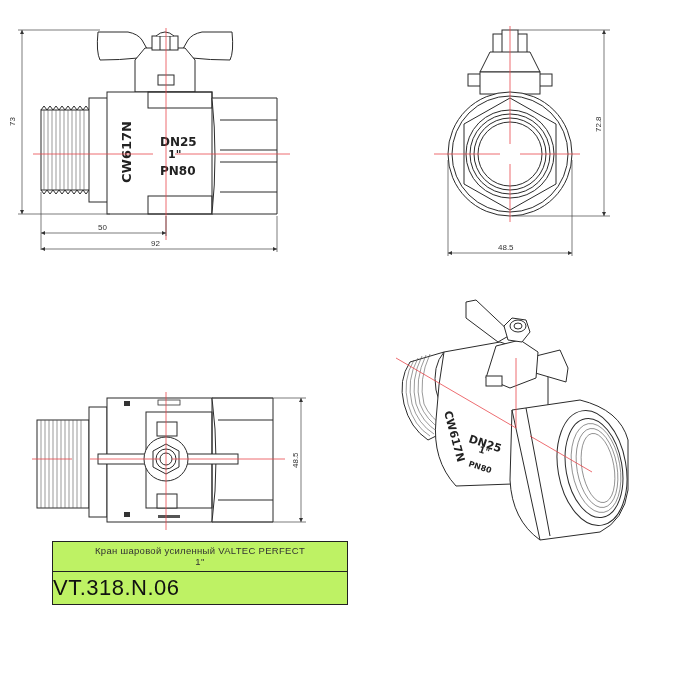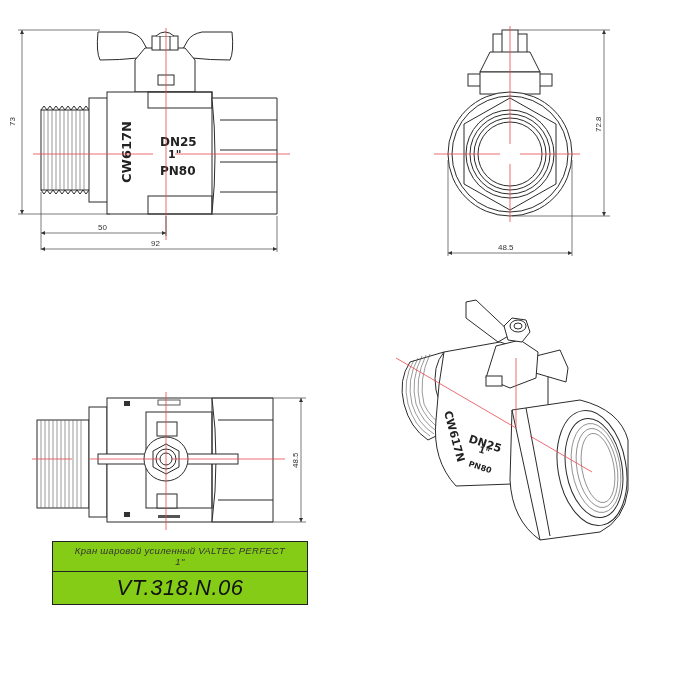--- a/index.html
+++ b/index.html
@@ -5,23 +5,23 @@
   html, body { margin:0; padding:0; background:#ffffff; }
   body { width:700px; height:700px; position:relative; overflow:hidden; font-family:"Liberation Sans", sans-serif; }
   svg { position:absolute; left:0; top:0; }
   .ln { stroke:#2b2b2b; stroke-width:1; fill:none; }
   .lnf { stroke:#2b2b2b; stroke-width:1; fill:#ffffff; }
   .thin { stroke:#555; stroke-width:0.6; fill:none; }
   .dim { stroke:#444; stroke-width:0.7; fill:none; }
   .axis { stroke:#e8474d; stroke-width:0.8; fill:none; }
   .dimtxt { font-family:"Liberation Sans", sans-serif; font-size:8px; fill:#333; }
   .mark { font-family:"DejaVu Sans", sans-serif; font-weight:bold; fill:#222; }
-  .tb-box { position:absolute; left:52px; top:541px; width:256px; height:64px; border:1px solid #222; box-sizing:border-box; background:#84cc16;font-style:italic; }
+  .tb-box { position:absolute; left:52px; top:541px; width:296px; height:64px; border:1px solid #222; box-sizing:border-box; background:#bef264; }
   .tb-row1 { height:30px; border-bottom:1px solid #222; text-align:center; font-size:9.5px; color:#333; line-height:11px; padding-top:3px; box-sizing:border-box; letter-spacing:0.3px; }
-  .tb-row2 { height:32px; text-align:center; font-size:22px; color:#111; line-height:32px; letter-spacing:0.5px; }
+  .tb-row2 { height:32px; text-align:left; font-size:22px; color:#111; line-height:32px; letter-spacing:0.5px; }
 </style>
 </head>
 <body>
 
 <svg width="700" height="700" viewBox="0 0 700 700">
 
   <g>
 
     <path class="lnf" d="M98,32 L128,32 Q138,34 142,40 L150,54 L138,58 Q120,60 100,60 Q96,52 98,32 Z"></path>
     <path class="lnf" d="M232,32 L202,32 Q192,34 188,40 L180,54 L192,58 Q210,60 230,60 Q234,52 232,32 Z"></path>

